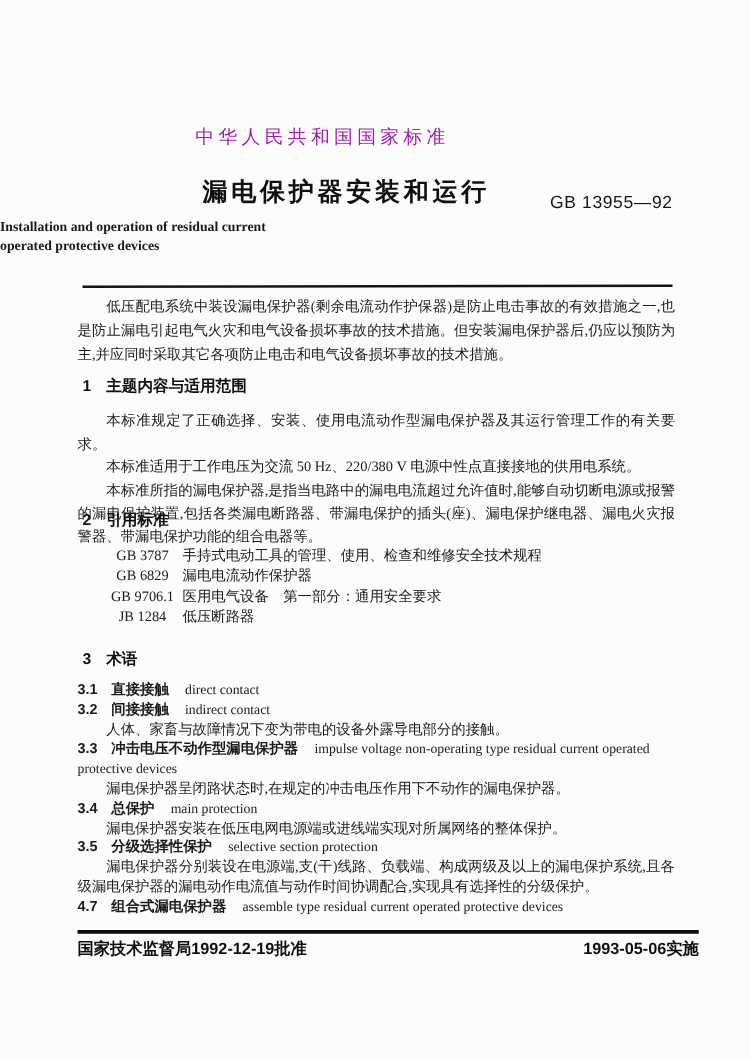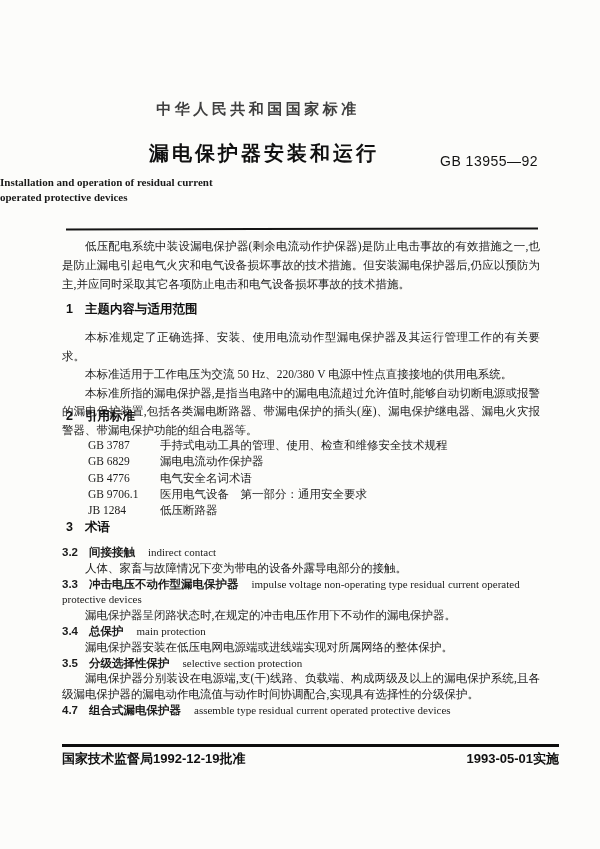--- a/index.html
+++ b/index.html
@@ -11,25 +11,25 @@
     color: #1b1b1b;
     font-family: "Liberation Serif", serif;
     overflow: hidden;
   }
 
   
   .std-label {
     position: absolute; top: 100px; left: 0; width: 516px;
     text-align: center;
     font-family: "Liberation Sans", sans-serif;
-    font-weight: bold; font-size: 15px; letter-spacing: 3.5px;
-    color: #404040;
+    font-weight: normal; font-size: 15px; letter-spacing: 3.5px;
+    color: #a21caf;
   }
   .title-cn {
-    position: absolute; top: 140px; left: 3px; width: 522px; margin: 0;
+    position: absolute; top: 140px; left: 16px; width: 522px; margin: 0;
     text-align: center;
     font-family: "Liberation Sans", sans-serif;
     font-weight: bold; font-size: 20px; letter-spacing: 3px;
     color: #101010;
   }
   .gb-num {
     position: absolute; top: 153px; left: 440px;
     font-family: "Liberation Sans", sans-serif;
     font-weight: normal; font-size: 14px; letter-spacing: 0.5px;
     color: #141414;
@@ -69,21 +69,21 @@
   .sec1 .sec-h { margin-bottom: 10px; }
   .sec2 .sec-h { margin-bottom: 12px; }
   .sec3 .sec-h { margin-bottom: 9px; }
   .para {
     margin: 0; font-size: 11.5px; line-height: 18.5px;
     text-indent: 2em; text-align: justify;
   }
 
   
   .ref-item { font-size: 11.5px; line-height: 16.3px; padding-left: 26px; }
-  .ref-code { display: inline-block; min-width: 52px; margin-right: 20px; }
+  .ref-code { display: inline-block; min-width: 52px; margin-right: 6px; text-align: center; }
 
   
   .term-head { font-size: 11.5px; line-height: 15.8px; }
   .term-no {
     font-family: "Liberation Sans", sans-serif;
     font-weight: bold; margin-right: 11px;
   }
   .term-cn {
     font-family: "Liberation Sans", sans-serif;
     font-weight: bold; margin-right: 13px;
@@ -135,36 +135,36 @@
     <h2 class="sec-h">
       <span class="sec-no">2</span><span>引用标准</span>
     </h2>
     <div class="ref-item">
       <span class="ref-code">GB 3787</span><span>手持式电动工具的管理、使用、检查和维修安全技术规程</span>
     </div>
     <div class="ref-item">
       <span class="ref-code">GB 6829</span><span>漏电电流动作保护器</span>
     </div>
     <div class="ref-item">
-      <span class="ref-code">GB 4776</span><span>电气安全名词术语</span>
-    </div>
-    <div class="ref-item">
       <span class="ref-code">GB 9706.1</span><span>医用电气设备　第一部分：通用安全要求</span>
     </div>
     <div class="ref-item">
       <span class="ref-code">JB 1284</span><span>低压断路器</span>
     </div>
   </div>
 
   <div class="sec sec3">
     <h2 class="sec-h">
       <span class="sec-no">3</span><span>术语</span>
     </h2>
 
     <div class="term">
+      <div class="term-head">
+        <span class="term-no">3.1</span><span class="term-cn">直接接触</span><span class="term-en">direct contact</span>
+      </div>
     </div>
 
     <div class="term">
       <div class="term-head">
         <span class="term-no">3.2</span><span class="term-cn">间接接触</span><span class="term-en">indirect contact</span>
       </div>
       <p class="term-def">人体、家畜与故障情况下变为带电的设备外露导电部分的接触。</p>
     </div>
 
     <div class="term">
@@ -192,16 +192,16 @@
       <div class="term-head">
         <span class="term-no">4.7</span><span class="term-cn">组合式漏电保护器</span><span class="term-en">assemble type residual current operated protective devices</span>
       </div>
     </div>
   </div>
 
   <div class="rule-bottom"></div>
 
   <div class="footer">
     <span>国家技术监督局1992-12-19批准</span>
-    <span>1993-05-01实施</span>
+    <span>1993-05-06实施</span>
   </div>
 
 </div>
 
 </body></html>

